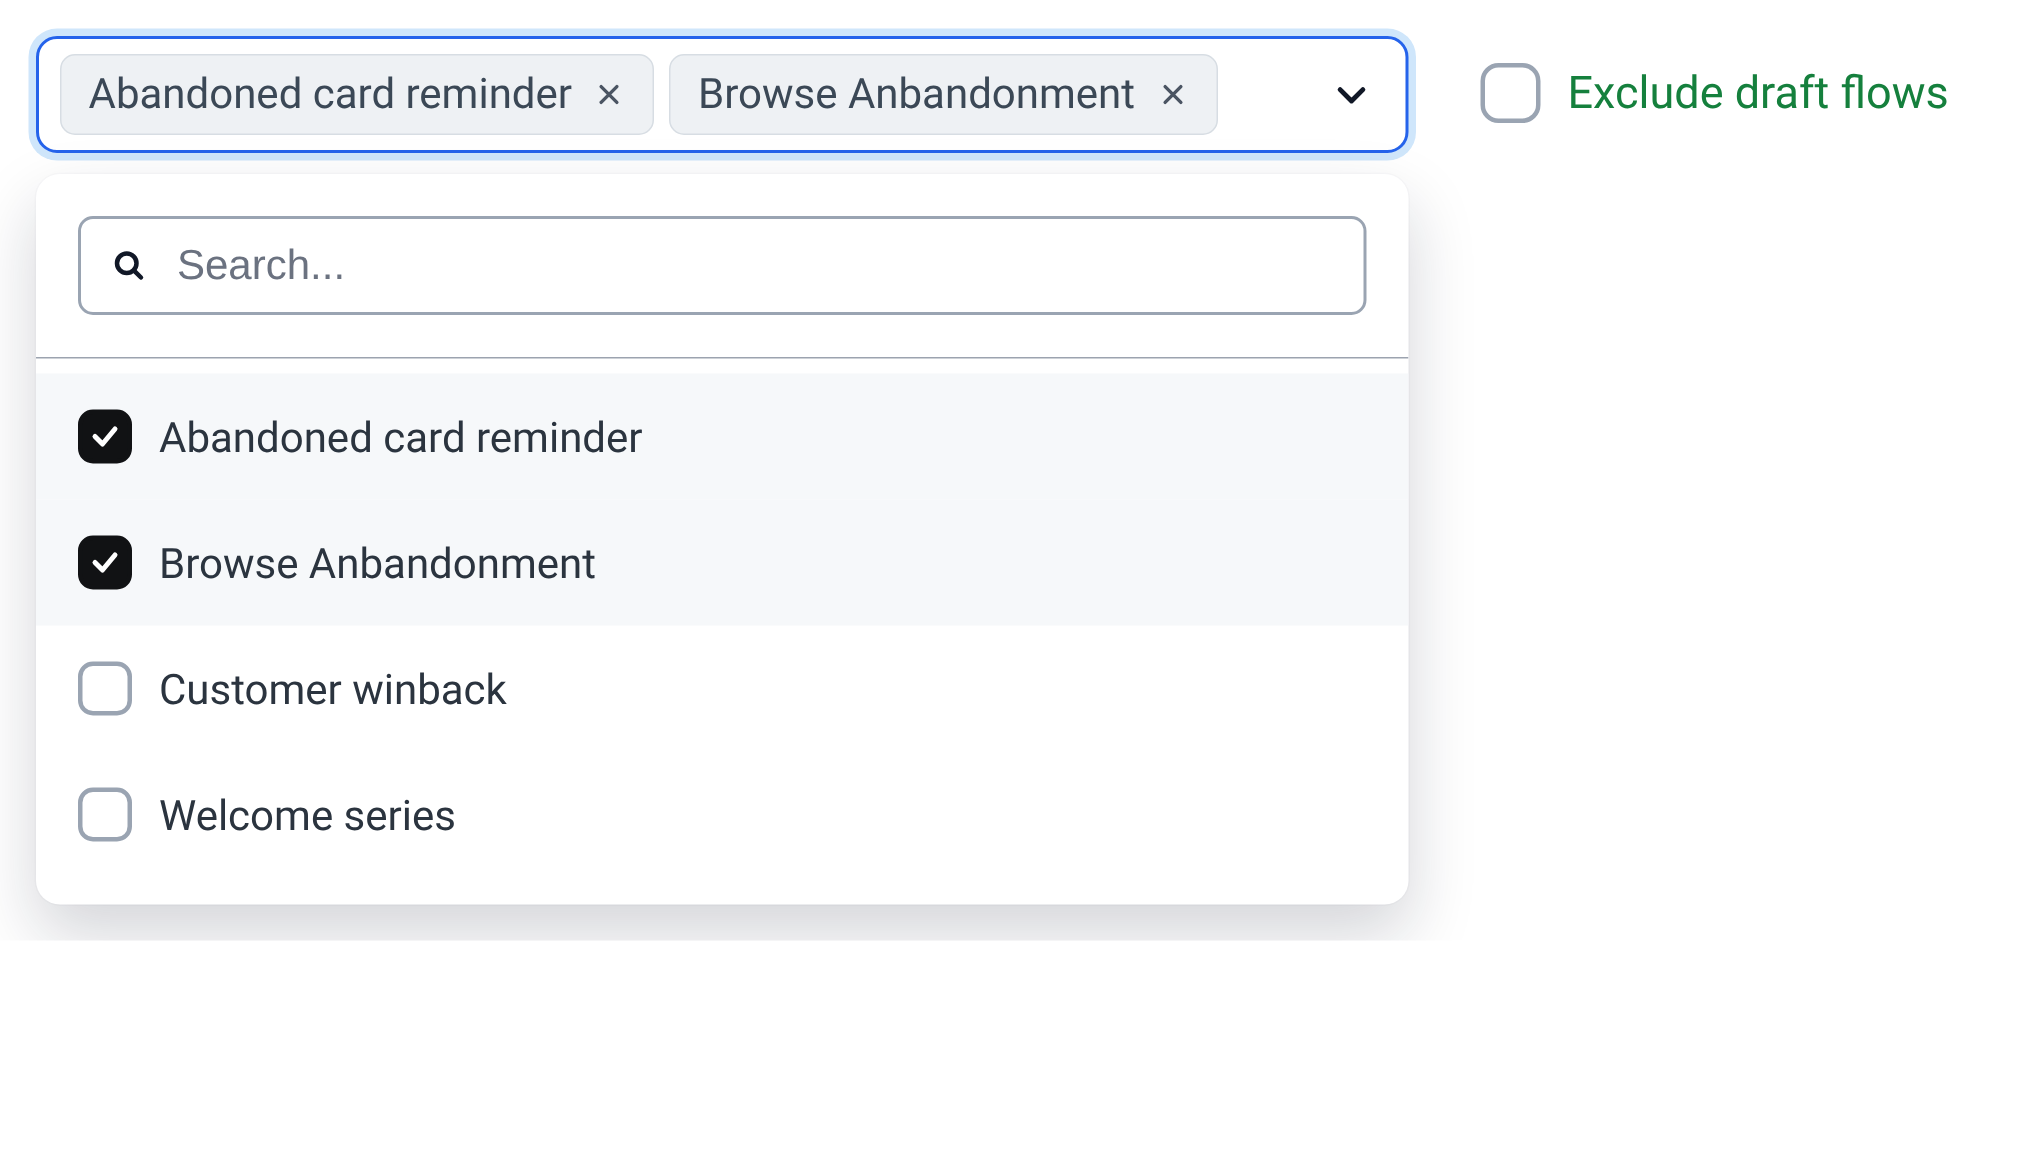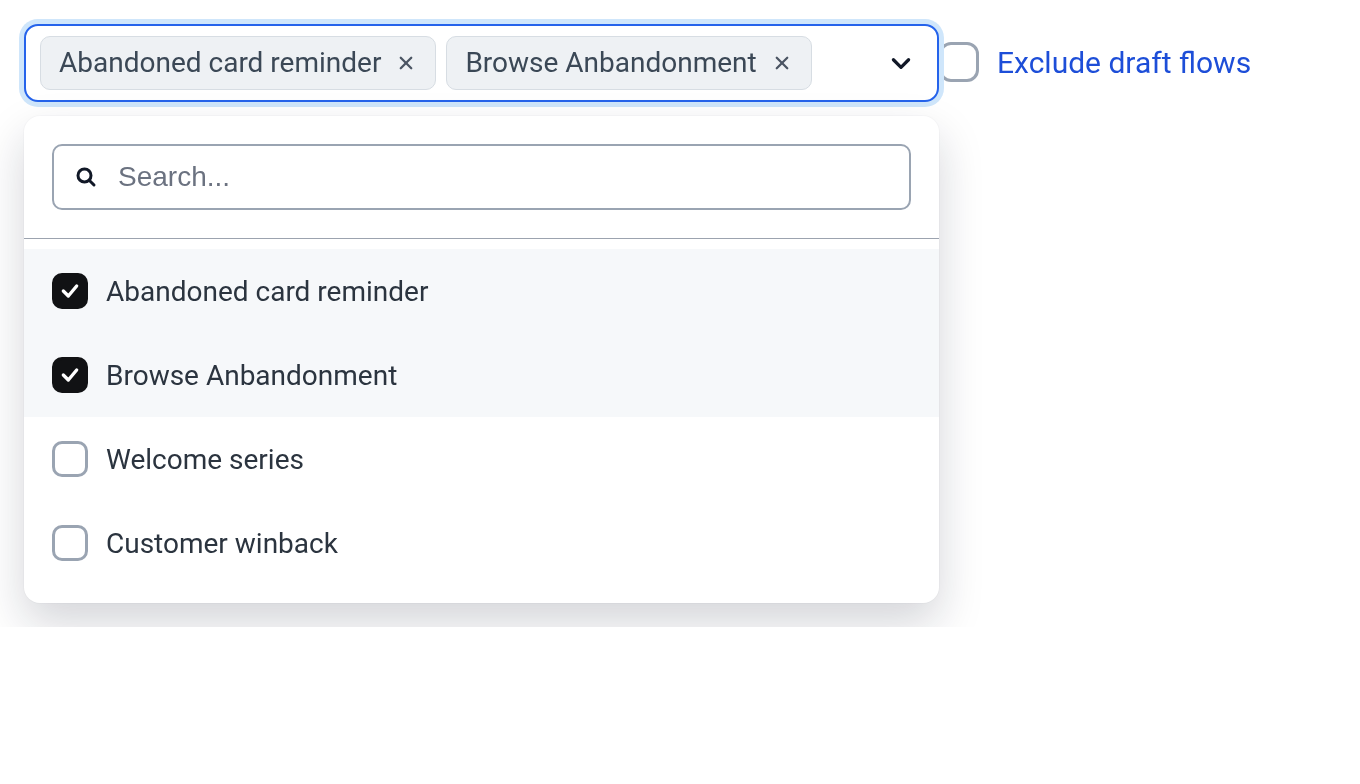--- a/index.html
+++ b/index.html
@@ -6,20 +6,21 @@
   body {
     margin: 0;
     padding: 24px;
     font-family: -apple-system, BlinkMacSystemFont, "Segoe UI", Roboto, Helvetica, Arial, sans-serif;
     background: #fff;
     color: #1f2937;
   }
   .row {
     display: flex;
     align-items: flex-start;
+    gap: 48px;
   }
   
   .ms-wrap { width: 915px; position: relative; }
 
   .ms-field {
     display: flex;
     align-items: center;
     gap: 10px;
     padding: 10px 14px;
     border: 2px solid #2563eb;
@@ -117,21 +118,21 @@
     color: #fff;
   }
 
   
   .right {
     display: flex;
     align-items: center;
     gap: 18px;
     padding-top: 18px;
     font-size: 30px;
-    color: #1d4ed8;
+    color: #15803d;
   }
   .right .cb { width: 40px; height: 40px; border-radius: 12px; flex: 0 0 40px; }
 
   svg { display: block; }
 </style>
 </head>
 <body>
 
 <div class="row">
   <div class="ms-wrap">
@@ -192,26 +193,26 @@
           <span class="cb checked">
             <svg width="20" height="20" viewBox="0 0 24 24" fill="none" stroke="currentColor" stroke-width="4" stroke-linecap="round" stroke-linejoin="round">
                 <polyline points="4 12 10 18 20 6"></polyline>
               </svg>
           </span>
           <span>Browse Anbandonment</span>
         </div>
 
         <div class="opt">
           <span class="cb"></span>
-          <span>Welcome series</span>
+          <span>Customer winback</span>
         </div>
 
         <div class="opt">
           <span class="cb"></span>
-          <span>Customer winback</span>
+          <span>Welcome series</span>
         </div>
 
 
       </div>
     </div>
   </div>
 
   <label class="right">
     <span class="cb"></span>
     <span>Exclude draft flows</span>

